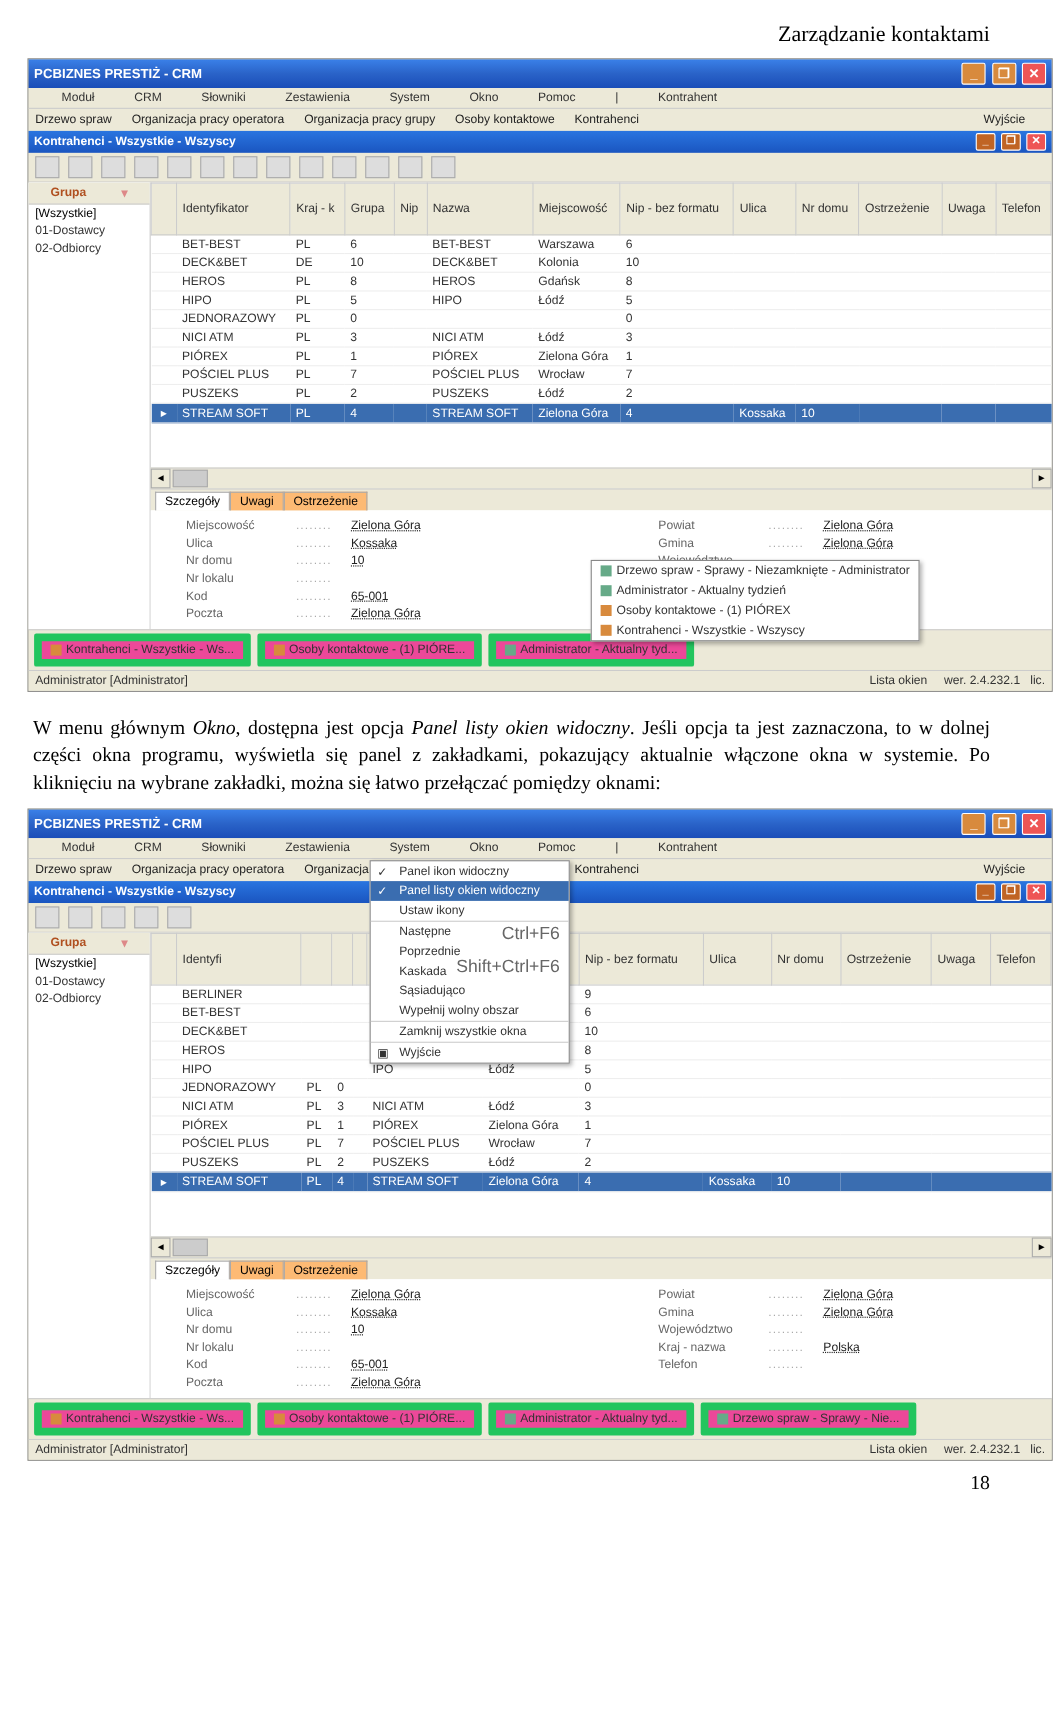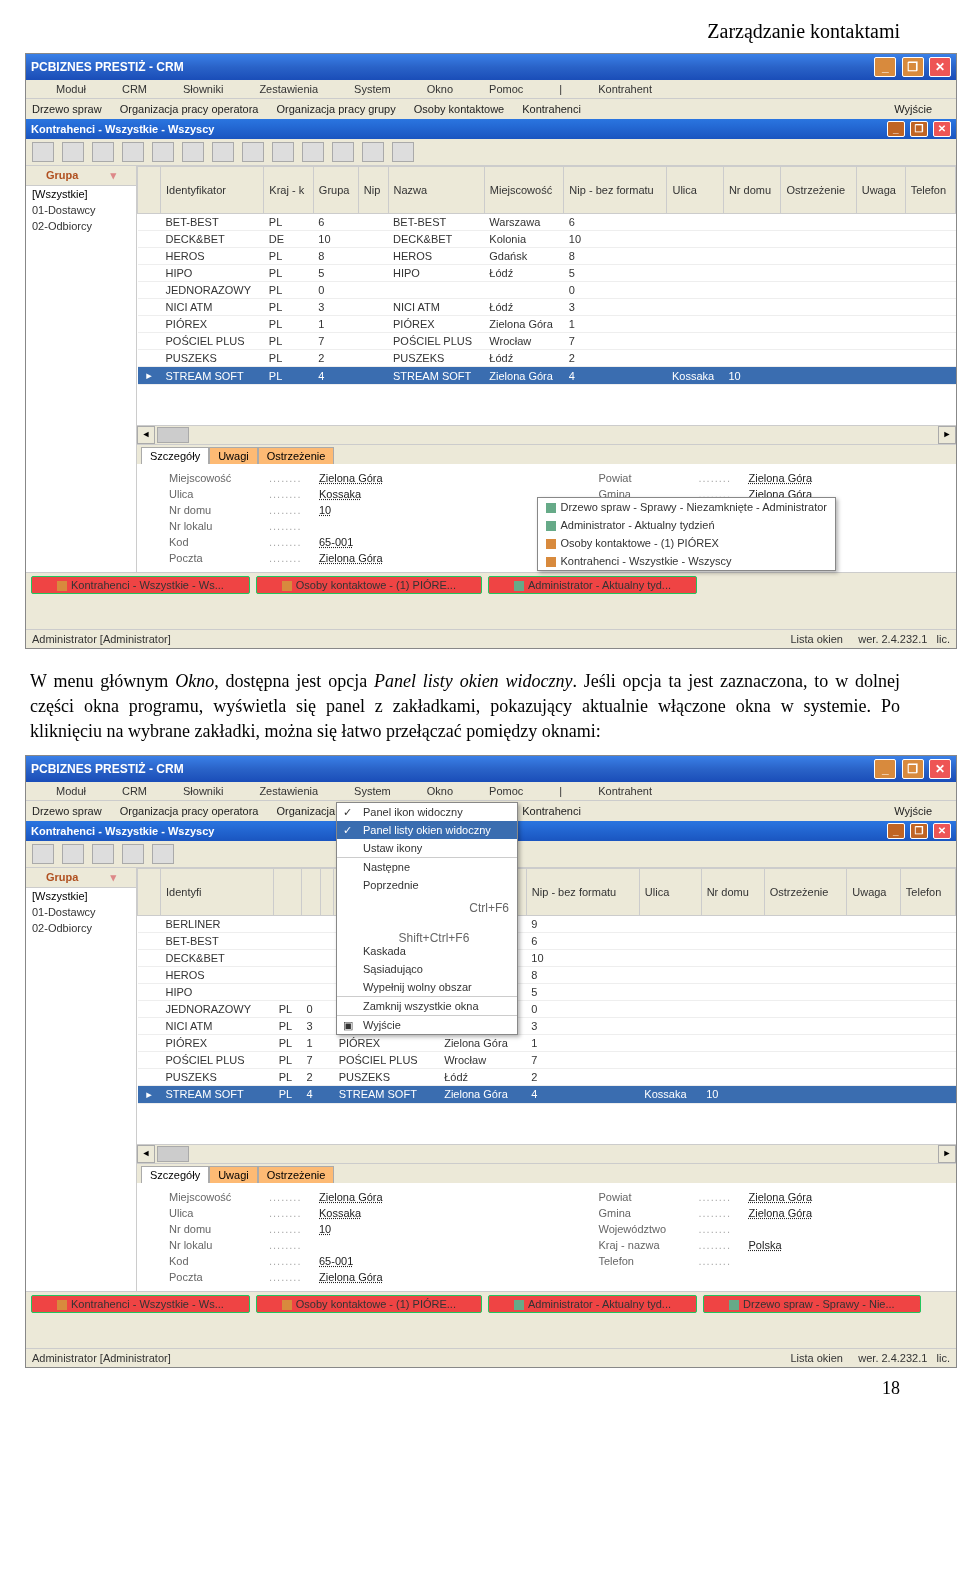--- a/index.html
+++ b/index.html
@@ -39,34 +39,34 @@
 .detail-tabs{background:#ece9d8;padding:2px 4px 0;border-top:1px solid #ccc;}
 .detail-tabs span{display:inline-block;padding:2px 8px;background:#fdba74;border:1px solid #aaa;border-bottom:none;font-size:11px;}
 .detail-tabs span.act{background:#fff;}
 .details{background:#fff;padding:6px 10px;display:flex;gap:60px;color:#666;}
 .details .col{flex:1;}
 .det-row{padding:2px 0;margin-left:22px;}
 .det-lab{display:inline-block;width:100px;}
 .det-dots{display:inline-block;width:50px;letter-spacing:1px;color:#aaa;}
 .det-val{color:#222;text-decoration:underline dotted;}
 .taskbar{background:#ece9d8;border-top:1px solid #ccc;padding:3px 5px;display:flex;gap:6px;align-items:center;position:relative;}
-.tb-btn{background:#ef4444;border:1px solid #22c55e;padding:2px 25px;font-size:11px;border-radius:2px;color:#333;}
+.tb-btn{background:#ec4899;border:7px solid #22c55e;padding:2px 8px;font-size:11px;border-radius:2px;color:#333;}
 .tb-btn .sq{display:inline-block;width:10px;height:10px;background:#d88a3d;margin-right:4px;vertical-align:middle;}
 .tb-btn .sqg{background:#6a8;}
 .popup{position:absolute;bottom:26px;right:120px;background:#fff;border:1px solid #888;box-shadow:2px 2px 4px rgba(0,0,0,.3);font-size:11px;}
 .popup .pi{padding:3px 8px;color:#333;}
 .popup .pi .sq{display:inline-block;width:10px;height:10px;background:#d88a3d;margin-right:4px;vertical-align:middle;}
 .popup .pi .sqg{background:#6a8;}
-.statusbar{background:#ece9d8;border-top:1px solid #ccc;padding:3px 6px;display:flex;justify-content:space-between;font-size:11px;color:#333;margin-top:32px;}
+.statusbar{background:#ece9d8;border-top:1px solid #ccc;padding:3px 6px;display:flex;justify-content:space-between;font-size:11px;color:#333;}
 .okno-menu{position:absolute;top:20px;left:310px;background:#fff;border:1px solid #888;box-shadow:2px 2px 4px rgba(0,0,0,.3);font-size:11px;z-index:10;width:180px;}
 .okno-menu .mi{padding:3px 8px 3px 26px;color:#333;position:relative;}
 .okno-menu .mi.sep{border-bottom:1px solid #ccc;}
 .okno-menu .mi .chk{position:absolute;left:6px;}
 .okno-menu .mi.hl{background:#3a6db0;color:#fff;}
-.okno-menu .mi .sc{float:right;color:#666;font-size:12px;margin-top:40px;}
+.okno-menu .mi .sc{float:right;color:#666;font-size:16px;}
 .shot2-wrap{position:relative;}
 </style>
 </head>
 <body>
 
 <div class="page-header">Zarządzanie kontaktami</div>
 
 <div class="app-shot">
   <div class="titlebar">
     <span>PCBIZNES PRESTIŻ - CRM</span>

